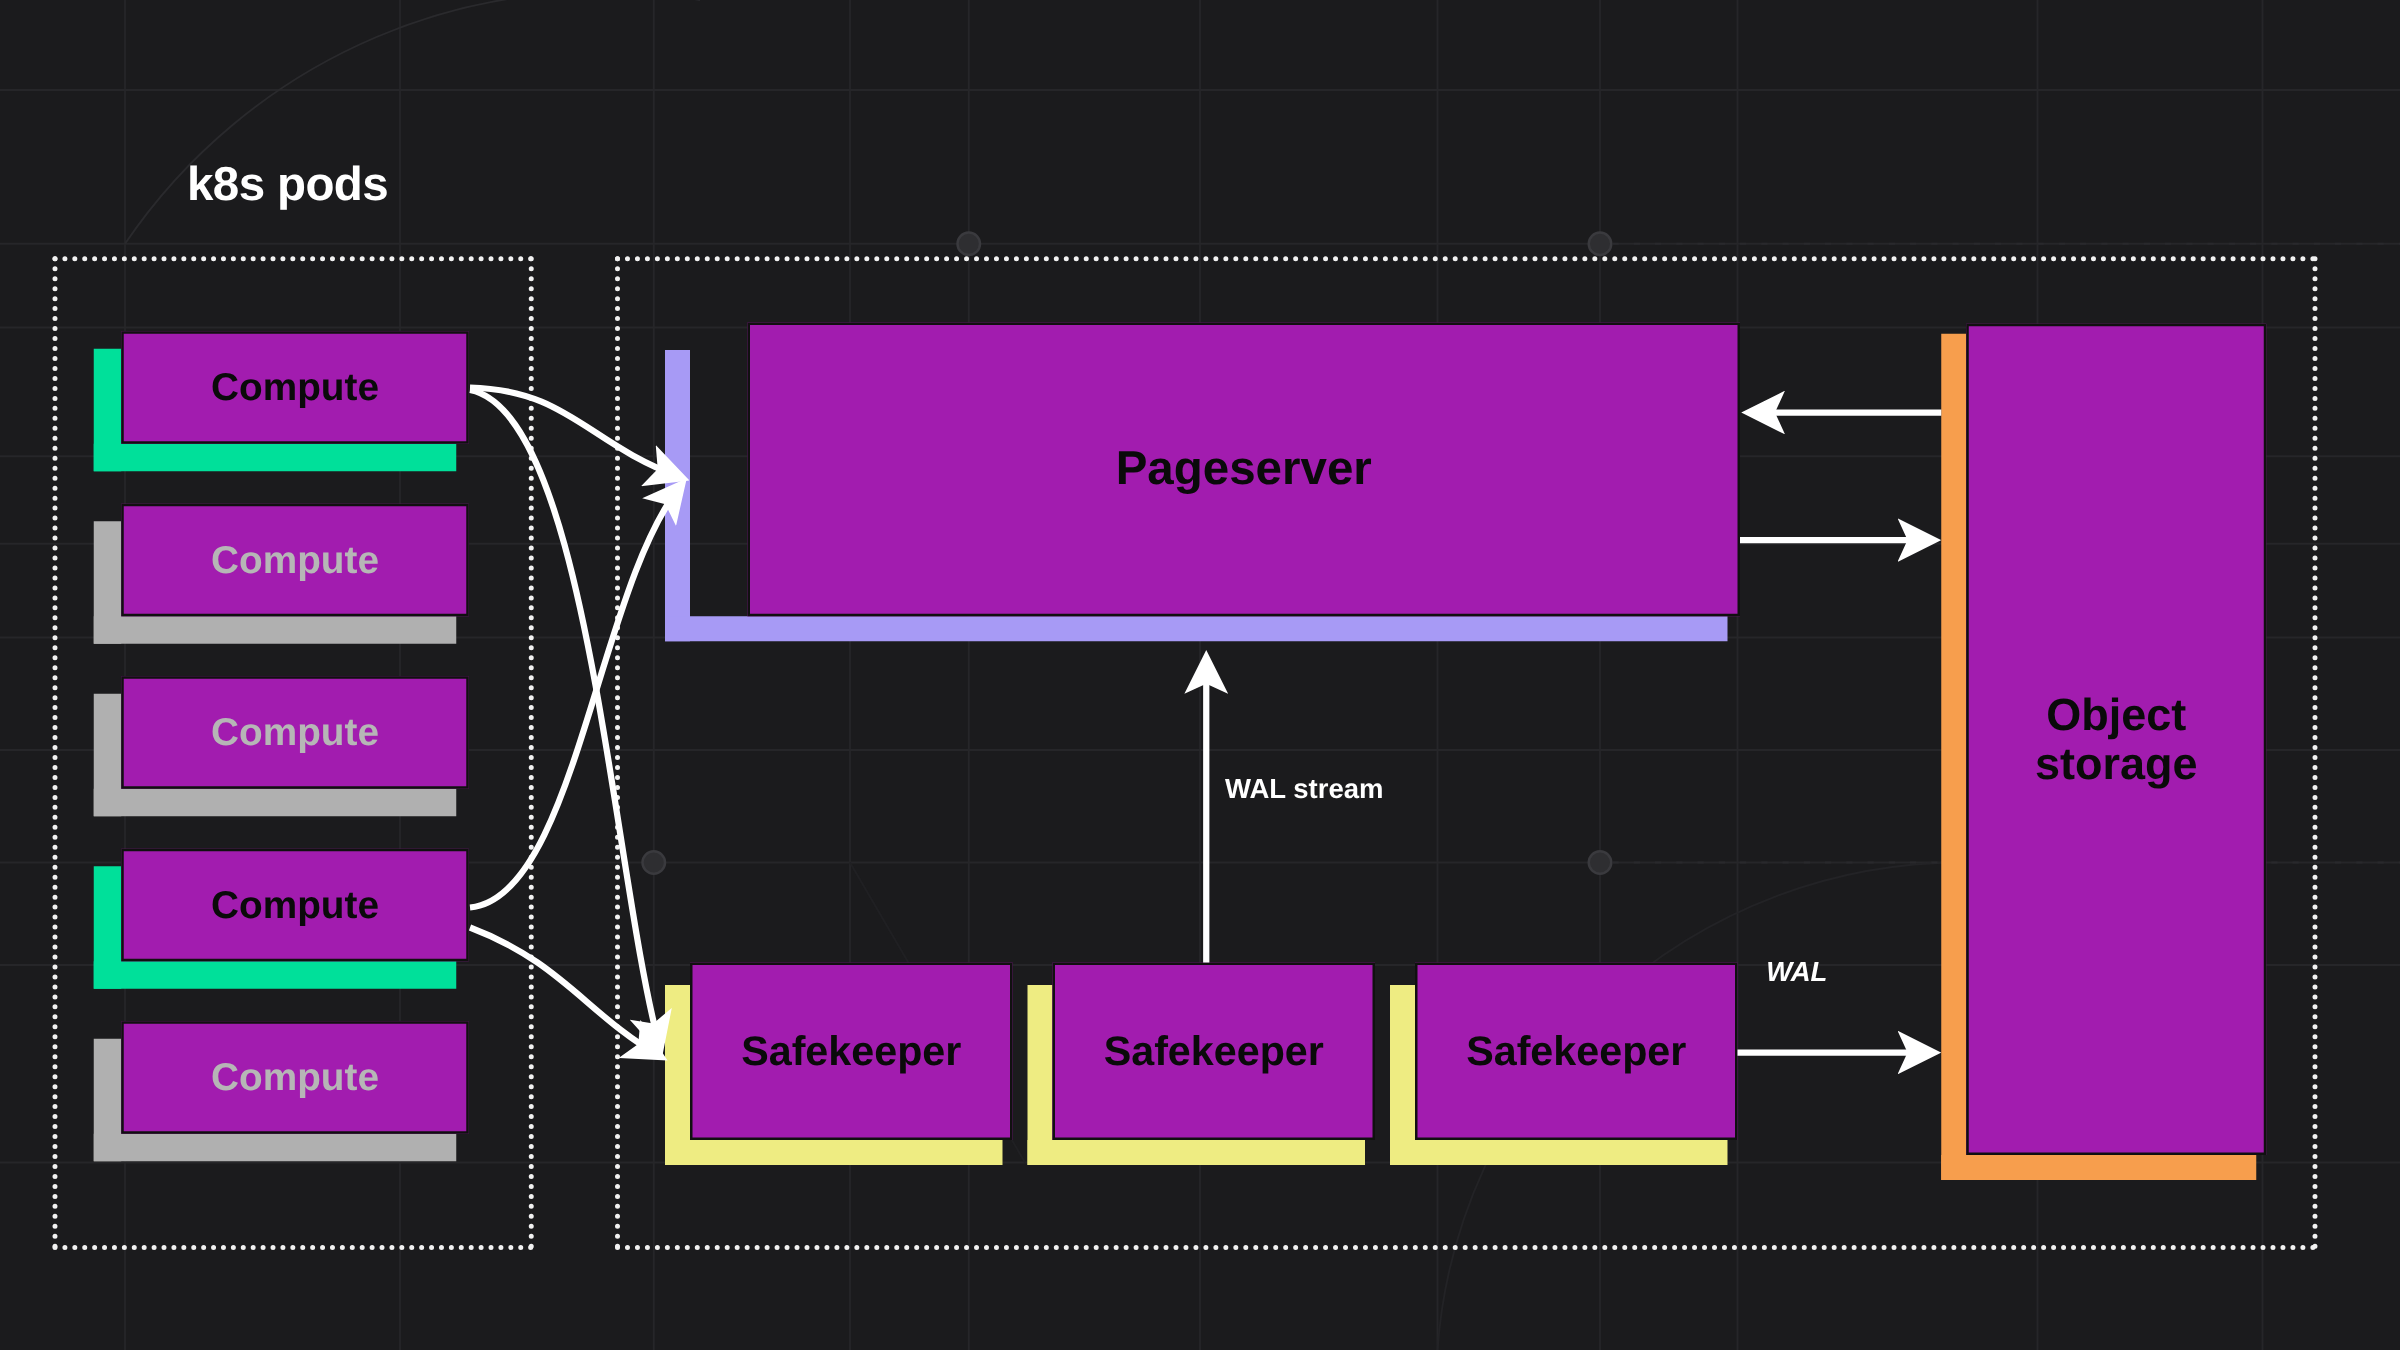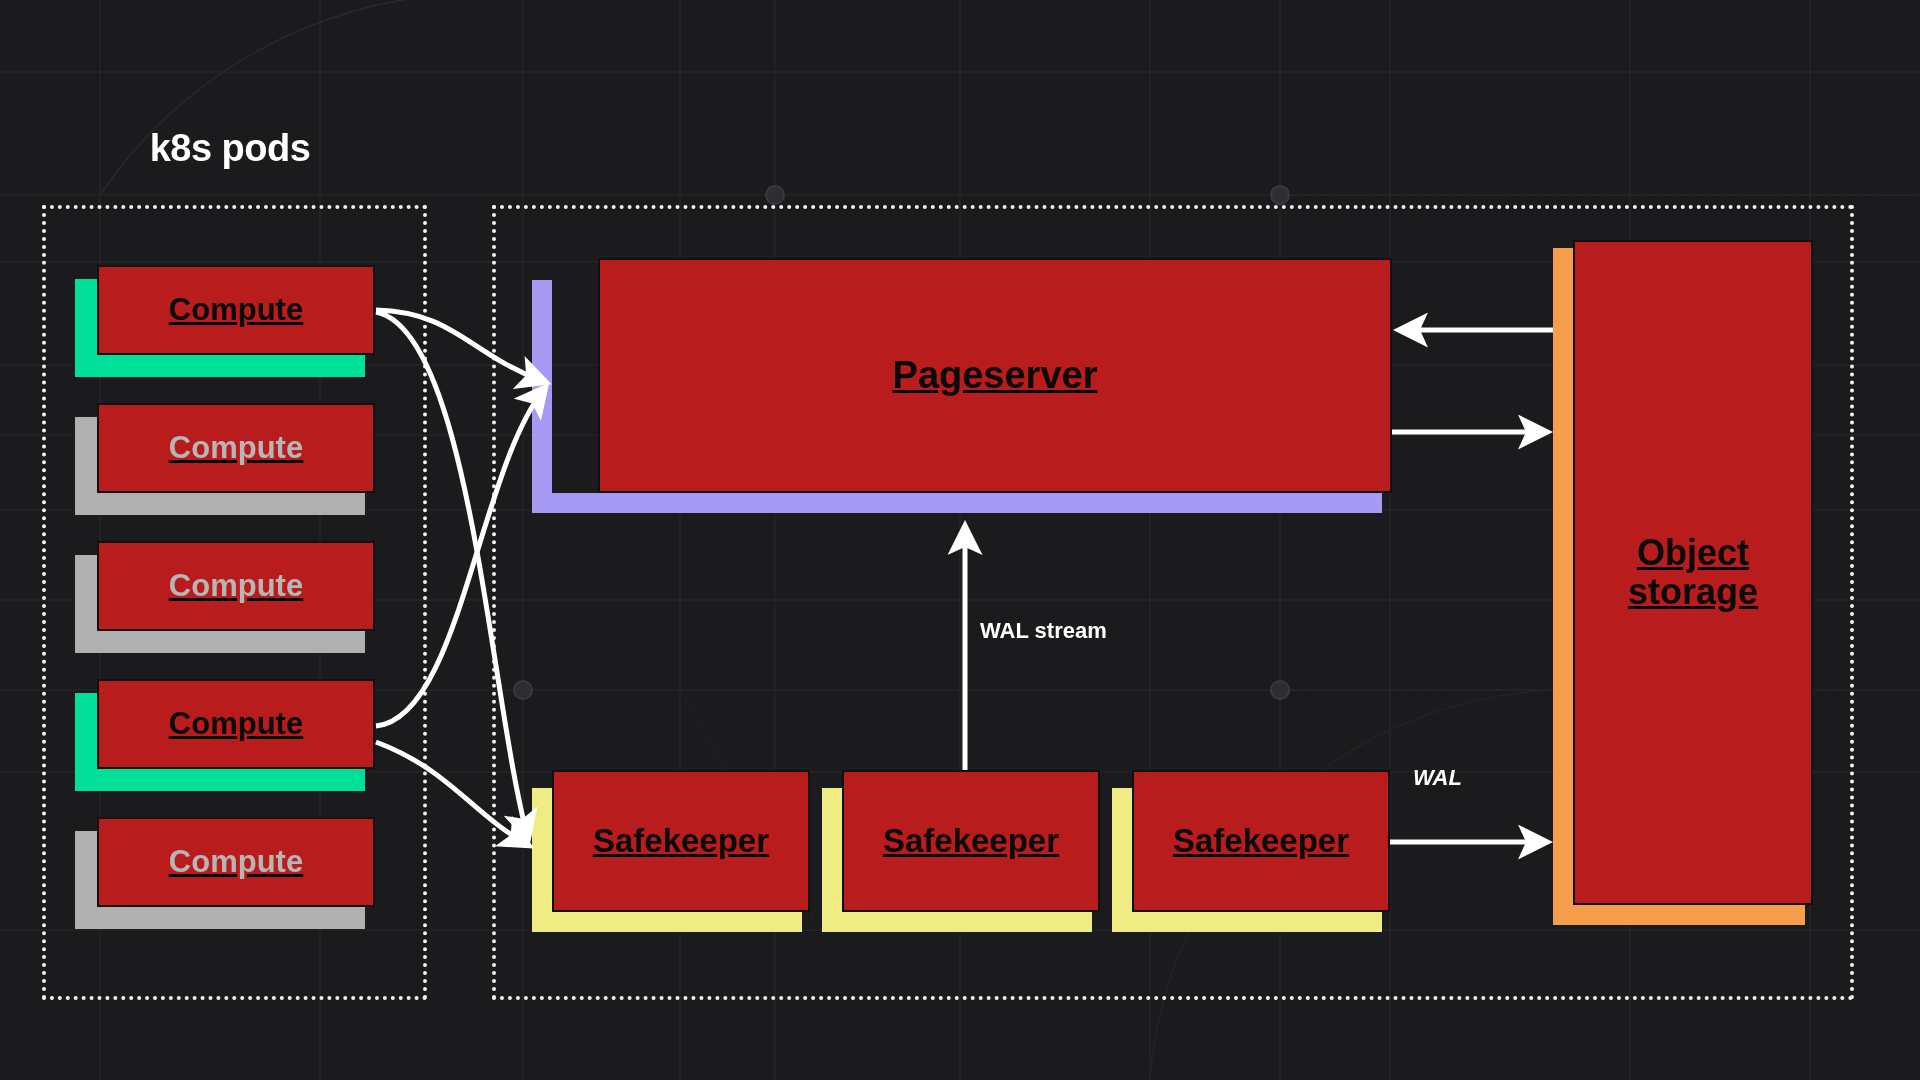--- a/index.html
+++ b/index.html
@@ -58,27 +58,26 @@
     width: 0;
   }
   .card .accent-h {
     position: absolute;
     left: 0;
     bottom: 0;
     height: 0;
   }
   .card .face {
     position: absolute;
-    background: #b91c1c;
+    background: #a21caf;
     box-sizing: border-box;
     display: flex;
     align-items: center;
     justify-content: center;
     text-align: center;
-    text-decoration: underline;
   }
   .card .face span {
     font-weight: bold;
     line-height: 1.08;
   }
 
   
   .pod { width: 300px; height: 112px; }
   .pod .accent-v { width: 22px; top: 14px; bottom: 0; }
   .pod .accent-h { height: 22px; left: 0; right: 10px; }
@@ -108,21 +107,21 @@
   .safekeeper .accent-v { width: 20px; top: 18px; bottom: 0; background: var(--acc-yellow); }
   .safekeeper .accent-h { height: 20px; left: 0; right: 8px; background: var(--acc-yellow); }
   .safekeeper .face {
     left: 20px; top: 0; right: 0; bottom: 20px;
     border: 2px solid #101010;
     text-align: right;
   }
   .safekeeper .face span { font-size: 33px; color: #0a0a0a; }
 
   
-  #object-storage { left: 1553px; top: 240px; width: 260px; height: 685px; }
+  #object-storage { left: 1553px; top: 259px; width: 260px; height: 685px; }
   #object-storage .accent-v { width: 20px; top: 8px; bottom: 0; background: var(--acc-orange); }
   #object-storage .accent-h { height: 20px; left: 0; right: 8px; background: var(--acc-orange); }
   #object-storage .face {
     left: 20px; top: 0; right: 0; bottom: 20px;
     border: 2px solid #101010;
     padding: 0 12px;
   }
   #object-storage .face span { font-size: 36px; color: #0a0a0a; }
 
   

